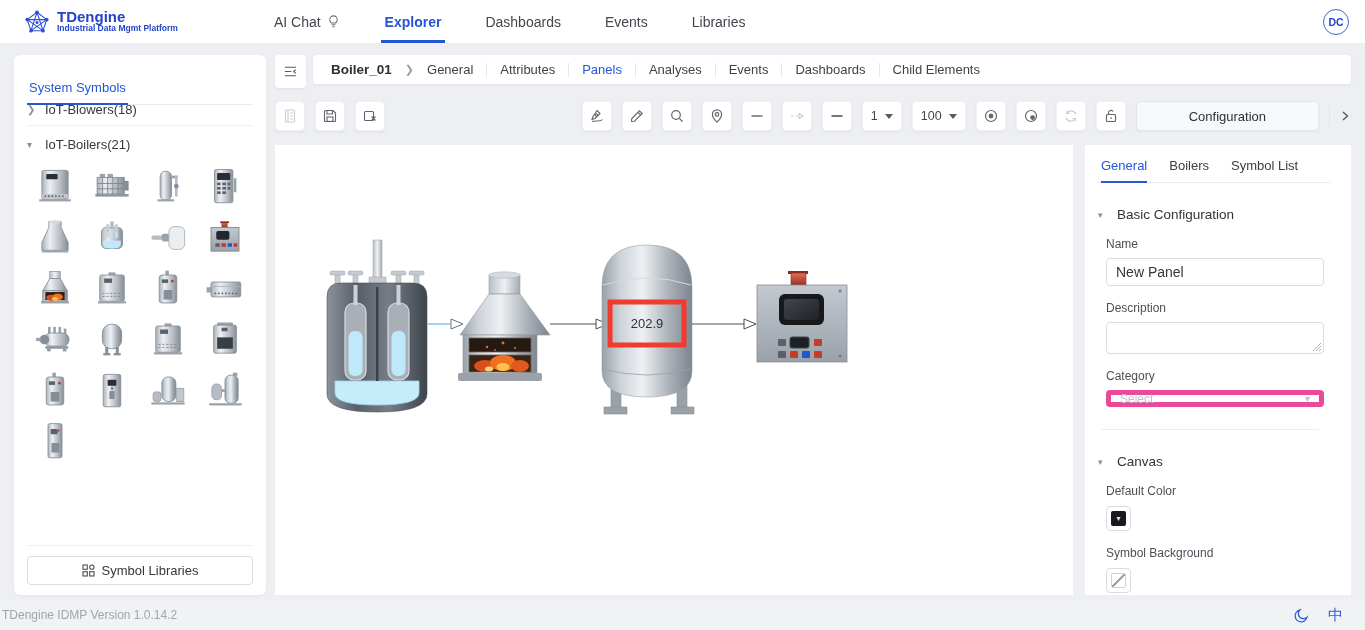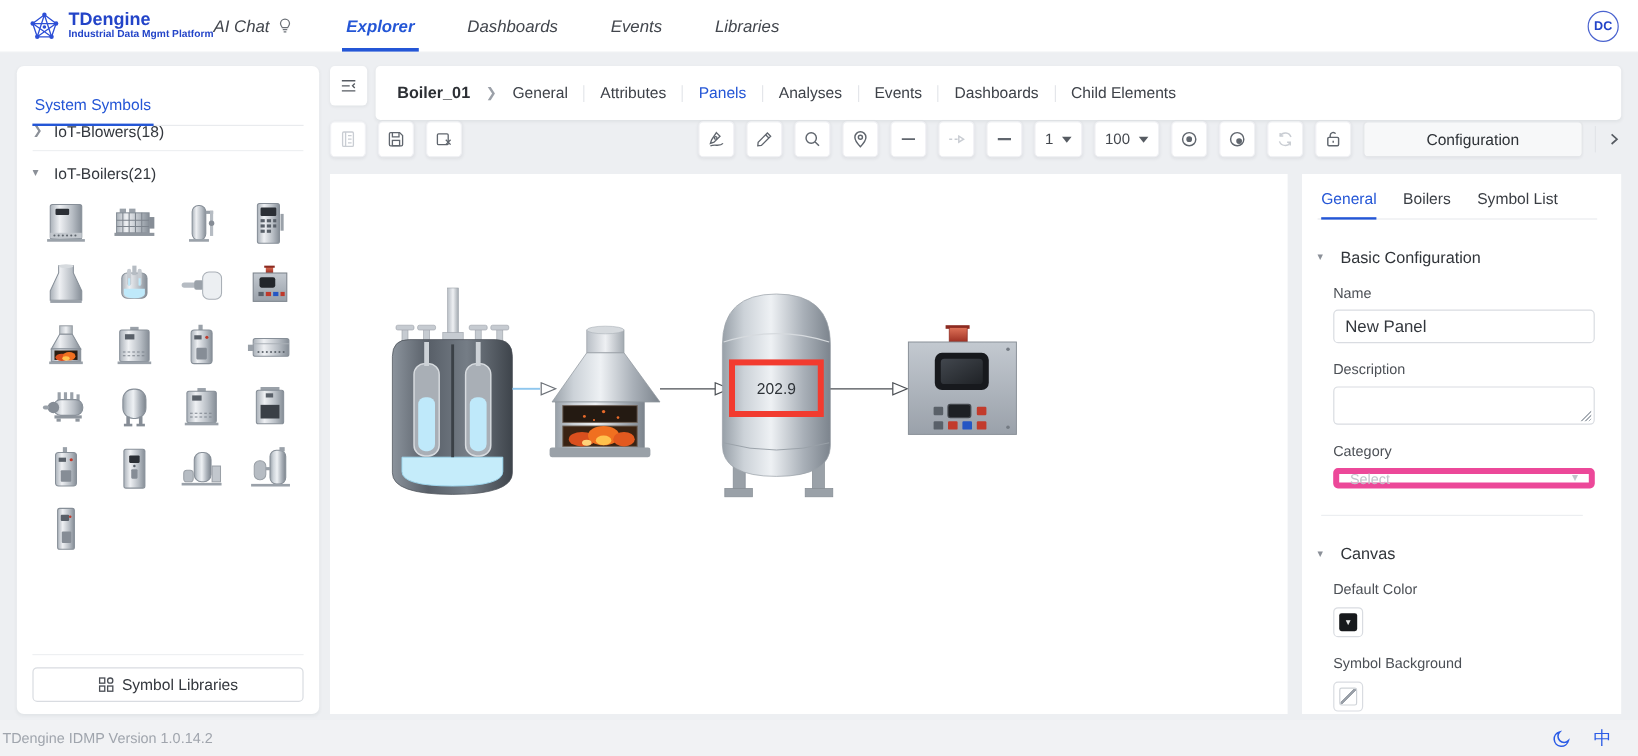--- a/index.html
+++ b/index.html
@@ -7,21 +7,21 @@
     font-family:"Liberation Sans","DejaVu Sans",sans-serif; background:#edeff2; }
 
   
   .hdr { position:absolute; top:0; left:0; width:1365px; height:44px; background:#fff;
          border-bottom:1px solid #eceef1; display:flex; align-items:center; z-index:5; }
   .logo { display:flex; align-items:flex-start; gap:7px; margin-left:24px; }
   .logo svg { width:26px; height:26px; }
   .logo-txt { line-height:1.05; }
   .logo-title { font-size:15px; font-weight:700; color:#2344c8; }
   .logo-sub { font-size:8.5px; font-weight:700; color:#2344c8; }
-  .nav { display:flex; align-items:center; gap:44px; height:100%;font-style:italic; }
+  .nav { display:flex; align-items:center; gap:44px; margin-left:96px; height:100%; }
   .nav-item { display:flex; align-items:center; gap:5px; height:100%; font-size:14px;
               color:#42464d; cursor:pointer; position:relative; }
   .nav-item.active { color:#2456d6; font-weight:600; }
   .nav-item.active::after { content:""; position:absolute; left:-4px; right:-4px; bottom:0;
               height:3px; background:#2456d6; }
   .avatar { position:absolute; right:16px; top:9px; width:26px; height:26px; border-radius:50%;
             border:1.4px solid #4a63cf; color:#2344c8; font-size:10.5px; font-weight:600;
             display:flex; align-items:center; justify-content:center; background:#fff; cursor:pointer; }
 
   
@@ -61,21 +61,21 @@
               cursor:grab; }
   .sym-cell svg { width:44px; height:42px; }
   .side-bottom { border-top:1px solid #eef0f2; padding-top:10px; }
   .lib-btn { width:100%; height:29px; border:1px solid #d9dce1; border-radius:4px; background:#fff;
              font-size:13px; color:#33373d; display:flex; align-items:center; justify-content:center;
              gap:7px; cursor:pointer; }
 
   
   .content { position:absolute; left:273px; top:11px; right:14px; height:540px; }
 
-  .crumb-row { position:absolute; left:2px; top:0; right:0; height:45px; display:flex; gap:7px; }
+  .crumb-row { position:absolute; left:2px; top:0; right:0; height:29px; display:flex; gap:7px; }
   .collapse-btn { width:31px; height:33px; background:#fff; border-radius:4px;
                   box-shadow:0 1px 3px rgba(25,30,40,.06); display:flex; align-items:center;
                   justify-content:center; cursor:pointer; }
   .crumb-card { flex:1; background:#fff; border-radius:4px; box-shadow:0 1px 3px rgba(25,30,40,.06);
                 display:flex; align-items:center; padding:0 18px; gap:13px; }
   .crumb-root { font-size:13.5px; font-weight:700; color:#2c2f34; cursor:pointer; }
   .crumb-sep { color:#9ba0a8; font-size:11px; }
   .crumb-tab { font-size:13px; color:#3e4249; cursor:pointer; }
   .crumb-tab.active { color:#2456d6; }
   .crumb-bar { width:1px; height:14px; background:#e4e6ea; }
@@ -105,21 +105,21 @@
   .inspector { position:absolute; left:812px; top:90px; right:0; height:450px; background:#fff;
                padding:13px 20px 12px 13px; overflow:hidden; }
   .insp-tabs { display:flex; gap:22px; border-bottom:1px solid #e9ebee; padding-left:3px; }
   .insp-tab { font-size:13px; color:#3a3e44; padding-bottom:9px; cursor:pointer; position:relative; }
   .insp-tab.active { color:#2456d6; }
   .insp-tab.active::after { content:""; position:absolute; left:0; right:0; bottom:-1px; height:2px;
                             background:#2456d6; }
   .sec-hd { display:flex; align-items:center; gap:9px; margin-top:24px; font-size:13.5px;
             color:#303439; cursor:pointer; }
   .sec-hd .chev { font-size:9px; }
-  .fld { margin-left:13px; }
+  .fld { margin-left:8px; }
   .fld-label { font-size:12px; color:#4c5056; margin-top:15px; }
   .fld-input { margin-top:7px; width:218px; height:28px; border:1px solid #d9dce1; border-radius:4px;
                font-size:14px; color:#33373d; padding:0 9px; outline:none; }
   .fld-area { margin-top:7px; width:218px; height:32px; border:1px solid #d9dce1; border-radius:4px;
               resize:none; position:relative; background:#fff; }
   .fld-area::after { content:""; position:absolute; right:2px; bottom:2px; width:9px; height:9px;
      background:
        linear-gradient(135deg, transparent 50%, #aab0b7 50%, #aab0b7 57%, transparent 57%,
        transparent 68%, #aab0b7 68%, #aab0b7 75%, transparent 75%, transparent 86%, #aab0b7 86%, #aab0b7 93%, transparent 93%); }
   .fld-select { margin-top:7px; width:218px; height:17px; border:5px solid #ec4899; border-radius:4px;

